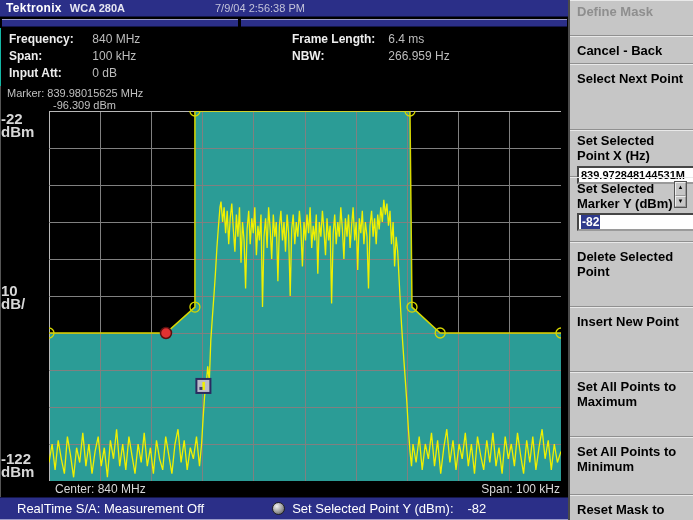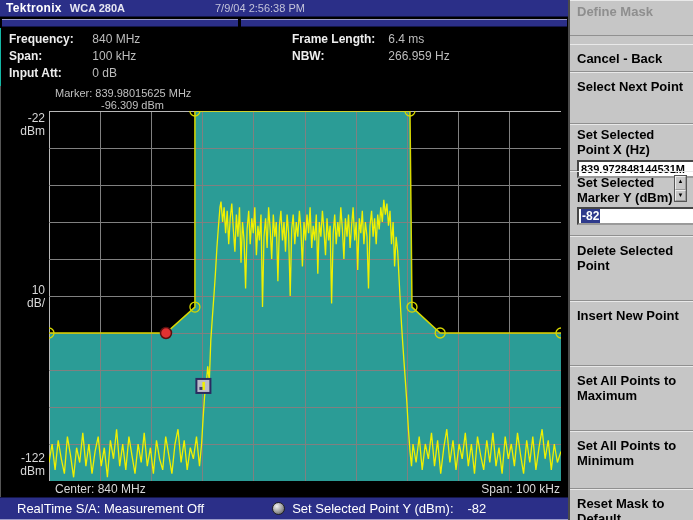--- a/index.html
+++ b/index.html
@@ -26,22 +26,22 @@
   
   #infopanel { left:0; top:28px; width:568px; height:58px; background:#000;
                border-left:1px solid #14b8a6; font-size:12px; }
   .info-row { position:absolute; white-space:nowrap; }
   .info-label { font-weight:bold; color:#eee; display:inline-block; }
   .info-value { color:#bdbdbd; }
 
   
   #chartpanel { left:0; top:86px; width:568px; height:411px; background:#000;
                 border-left:1px solid #555; }
-  .readout { color:#c0c0c0; font-size:11px; white-space:nowrap;margin-left:48px; }
-  .ylab { width:44px; text-align:right; color:#d8d8d8; font-size:12px; line-height:13px; }
+  .readout { color:#c0c0c0; font-size:11px; white-space:nowrap; }
+  .ylab { width:44px; color:#d8d8d8; font-size:15px; line-height:13px;font-weight:bold; }
   #plot { left:48px; top:25px; }
   .axis-bottom { color:#d8d8d8; font-size:12px; top:396px; white-space:nowrap; }
 
   
   #statusbar { left:0; top:497px; width:568px; height:23px; background:#2b2f88;
                border-top:1px solid #14164a; border-bottom:1px solid #9a9ac8;
                color:#fff; font-size:13px; display:flex; align-items:center; }
   #status-left { margin-left:17px; }
   #knob-icon { width:13px; height:13px; border-radius:50%; margin-left:68px;
                background:radial-gradient(circle at 35% 30%, #f2f2f2, #9a9a9a 55%, #4a4a4a);
@@ -167,22 +167,22 @@
 
 <div id="statusbar" class="abs">
   <span id="status-left">RealTime S/A: Measurement Off</span>
   <span id="knob-icon"></span>
   <span id="status-mid">Set Selected Point Y (dBm):</span>
   <span id="status-val">-82</span>
 </div>
 
 <div id="menu" class="abs">
   <div class="mi title" style="height:36px;">Define Mask</div>
-  <div class="mi" style="height:28px;margin-top:8px;">Cancel - Back</div>
-  <div class="mi" style="height:52px;">Select Next Point</div>
+  <div class="mi" style="height:28px;">Cancel - Back</div>
+  <div class="mi" style="height:66px;">Select Next Point</div>
 
   <div class="mi" style="height:47px; padding-top:3px;">
     <span>Set Selected Point X (Hz)</span>
     <span class="mi-input">839.972848144531M</span>
   </div>
 
   <div class="mi" style="height:65px; padding-top:4px;">
     <div class="label-with-spin">
       <span>Set Selected Marker Y (dBm)</span>
       <span id="y-spinner">

